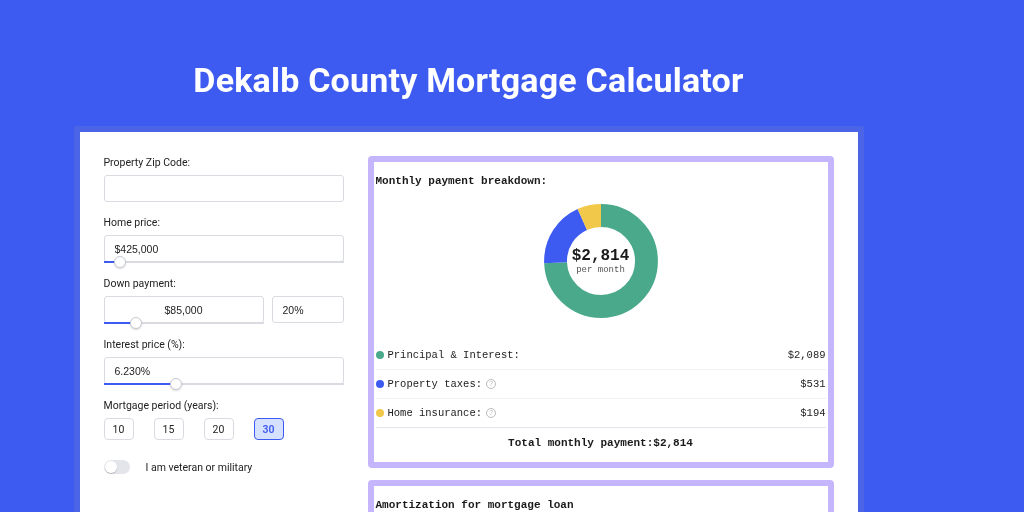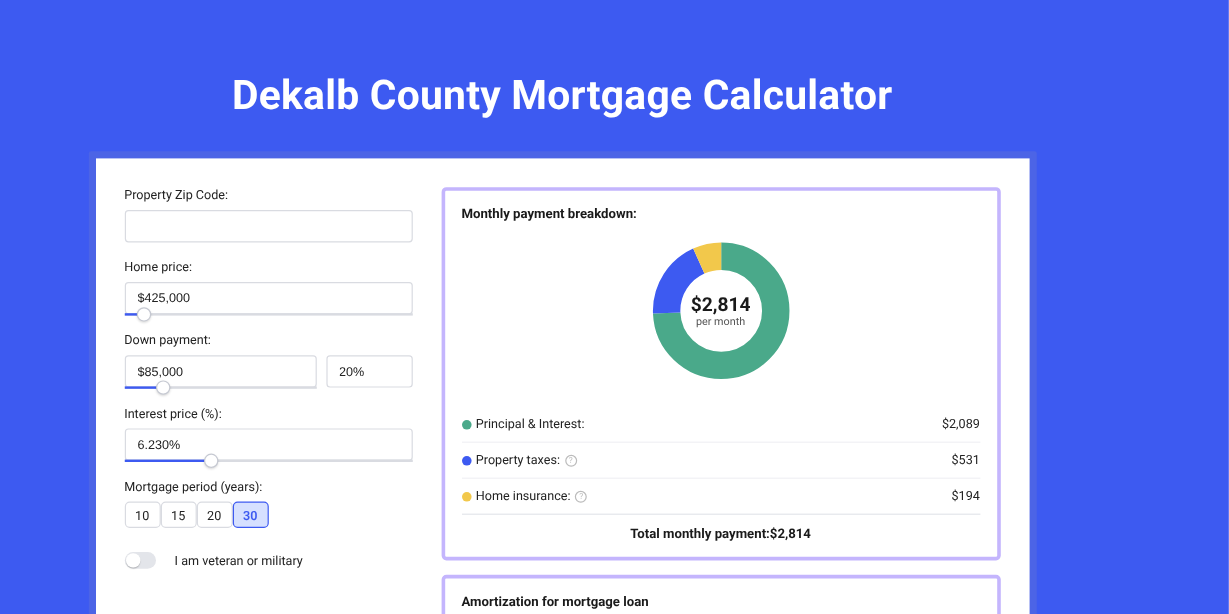--- a/index.html
+++ b/index.html
@@ -79,21 +79,21 @@
     top: 50%;
     width: 12px; height: 12px;
     background: #fff;
     border: 1px solid #c6c9d2;
     border-radius: 50%;
     transform: translate(-50%, -50%);
     box-shadow: 0 1px 2px rgba(0,0,0,0.15);
   }
   .row { display: flex; gap: 8px; }
   .row .text-input.small { width: 72px; flex: 0 0 72px; }
-  .period-buttons { display: flex; gap: 0; }
+  .period-buttons { display: flex; gap: 20px; }
   .period-btn {
     width: 30px; height: 22px;
     border: 1px solid #d9dbe1;
     border-radius: 4px;
     background: #fff;
     font-size: 10.5px;
     color: #222;
     display: flex;
     align-items: center;
     justify-content: center;
@@ -121,24 +121,25 @@
     width: 12px; height: 12px;
     background: #fff;
     border-radius: 50%;
     position: absolute;
     top: 1px; left: 1px;
     box-shadow: 0 1px 1px rgba(0,0,0,0.2);
   }
   .toggle-label { font-size: 10.5px; color: #222; }
 
   .panel {
-    border: 3px solid #c4b5fd;
+    border: 6px solid #c4b5fd;
     border-radius: 4px;
-    padding: 13px 14px;
+    padding: 13px 2px;
     margin-bottom: 12px;
+    font-family: Liberation Mono, monospace;
   }
   .panel-title {
     font-size: 11px;
     font-weight: 700;
     color: #1a1a1a;
     margin-bottom: 14px;
   }
   .donut-wrap {
     display: flex;
     justify-content: center;
@@ -209,21 +210,21 @@
           <input class="text-input" value="$425,000" style="">
           <div class="slider-track">
             <div class="slider-fill" style="width:7%"></div>
             <div class="slider-thumb" style="left:7%"></div>
           </div>
         </div>
 
         <div class="field">
           <div class="field-label">Down payment:</div>
           <div class="row">
-            <input class="text-input" style="flex: 1 1 0%;" value="$85,000">
+            <input class="text-input" style="flex: 1 1 0%; text-align: center;" value="$85,000">
             <input class="text-input small" value="20%" style="">
           </div>
           <div class="slider-track" style="width:160px">
             <div class="slider-fill" style="width:20%"></div>
             <div class="slider-thumb" style="left:20%"></div>
           </div>
         </div>
 
         <div class="field">
           <div class="field-label">Interest price (%):</div>

